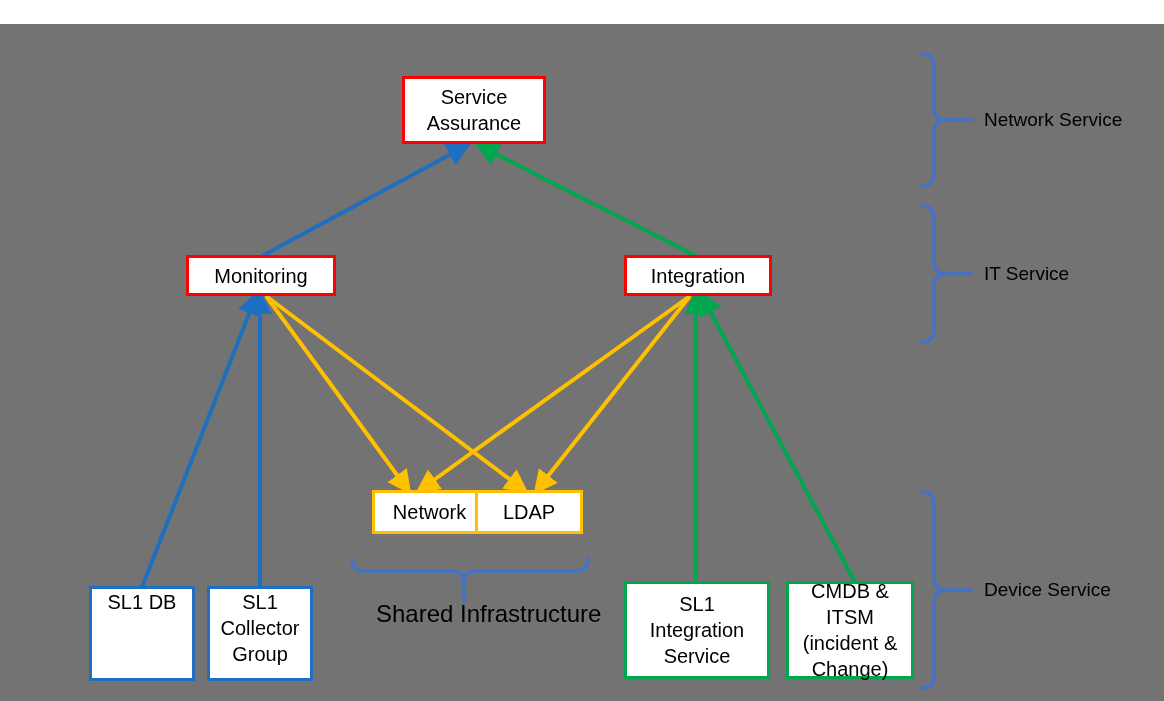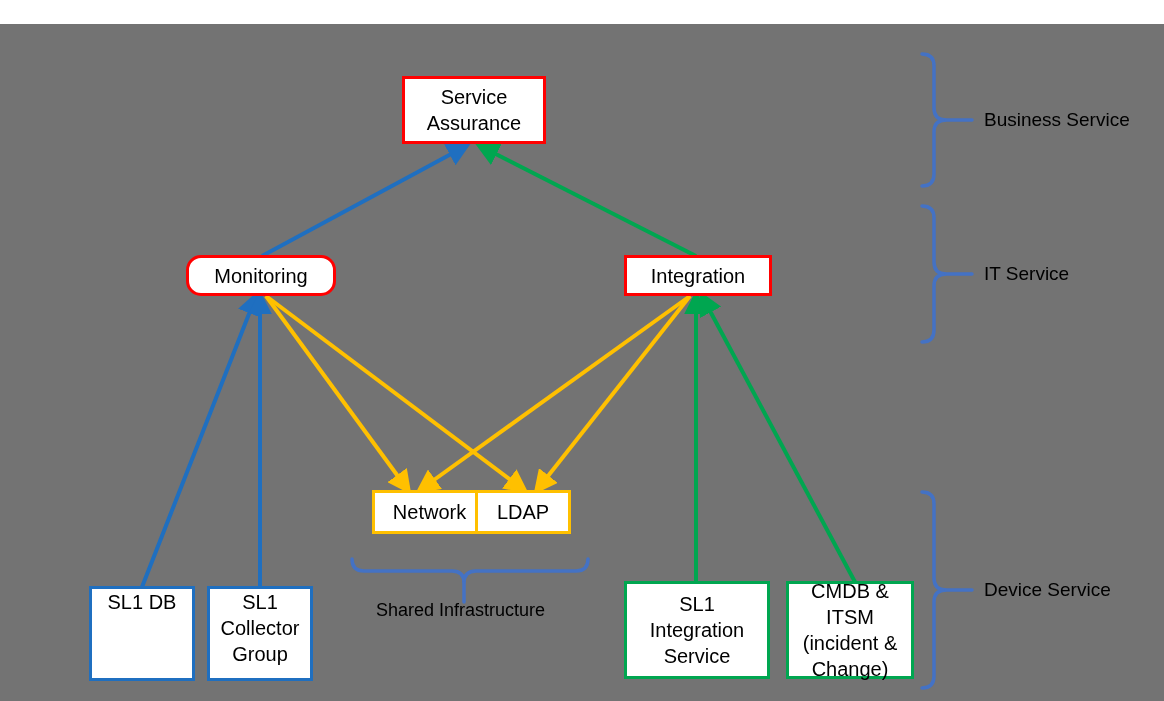--- a/index.html
+++ b/index.html
@@ -54,21 +54,21 @@
   .grp-label {
     position: absolute;
     color: #000000;
     font-size: 19px;
     white-space: nowrap;
     z-index: 5;
   }
   .free-label {
     position: absolute;
     color: #000000;
-    font-size: 18px;
+    font-size: 24px;
     white-space: nowrap;
     z-index: 5;
   }
 </style>
 </head>
 <body>
 
 <div id="canvas">
 
   <svg id="edges" viewBox="0 0 1164 701" xmlns="http://www.w3.org/2000/svg">
@@ -117,33 +117,33 @@
     <path d="M 352,535 Q 352,547 364,547 L 452,547 Q 464,547 464,559 Q 464,547 476,547 L 576,547 Q 588,547 588,535" fill="none" stroke="#4472C4" stroke-width="3.5" stroke-linecap="round"></path>
     <line x1="464" y1="559" x2="464" y2="578" stroke="#4472C4" stroke-width="3.5" stroke-linecap="round"></line>
 
   </svg>
 
   <div class="node red" style="left:402px; top:52px; width:144px; height:68px; font-size:20px;">
     <span class="label">Service
 Assurance</span>
   </div>
 
-  <div class="node red" style="left:186px; top:231px; width:150px; height:41px; font-size:20px;border-radius:15px;">
+  <div class="node red" style="left:186px; top:231px; width:150px; height:41px; font-size:20px;">
     <span class="label">Monitoring</span>
   </div>
 
   <div class="node red" style="left:624px; top:231px; width:148px; height:41px; font-size:20px;">
     <span class="label">Integration</span>
   </div>
 
   <div class="node amber" style="left:372px; top:466px; width:115px; height:44px; font-size:20px;">
     <span class="label">Network</span>
   </div>
 
-  <div class="node amber" style="left:475px; top:466px; width:96px; height:44px; font-size:20px;">
+  <div class="node amber" style="left:475px; top:466px; width:108px; height:44px; font-size:20px;">
     <span class="label">LDAP</span>
   </div>
 
   <div class="node blue top-align" style="left:89px; top:562px; width:106px; height:95px; font-size:20px;">
     <span class="label">SL1 DB</span>
   </div>
 
   <div class="node blue top-align" style="left:207px; top:562px; width:106px; height:95px; font-size:20px;">
     <span class="label">SL1
 Collector
@@ -156,21 +156,21 @@
 Service</span>
   </div>
 
   <div class="node green" style="left:786px; top:557px; width:128px; height:98px; font-size:20px;">
     <span class="label">CMDB &amp; ITSM
 (incident &amp;
 Change)</span>
   </div>
 
   <div class="grp-label" style="left:984px; top:85px;">
-    <span>Business Service</span>
+    <span>Network Service</span>
   </div>
 
   <div class="grp-label" style="left:984px; top:239px;">
     <span>IT Service</span>
   </div>
 
   <div class="grp-label" style="left:984px; top:555px;">
     <span>Device Service</span>
   </div>
 

